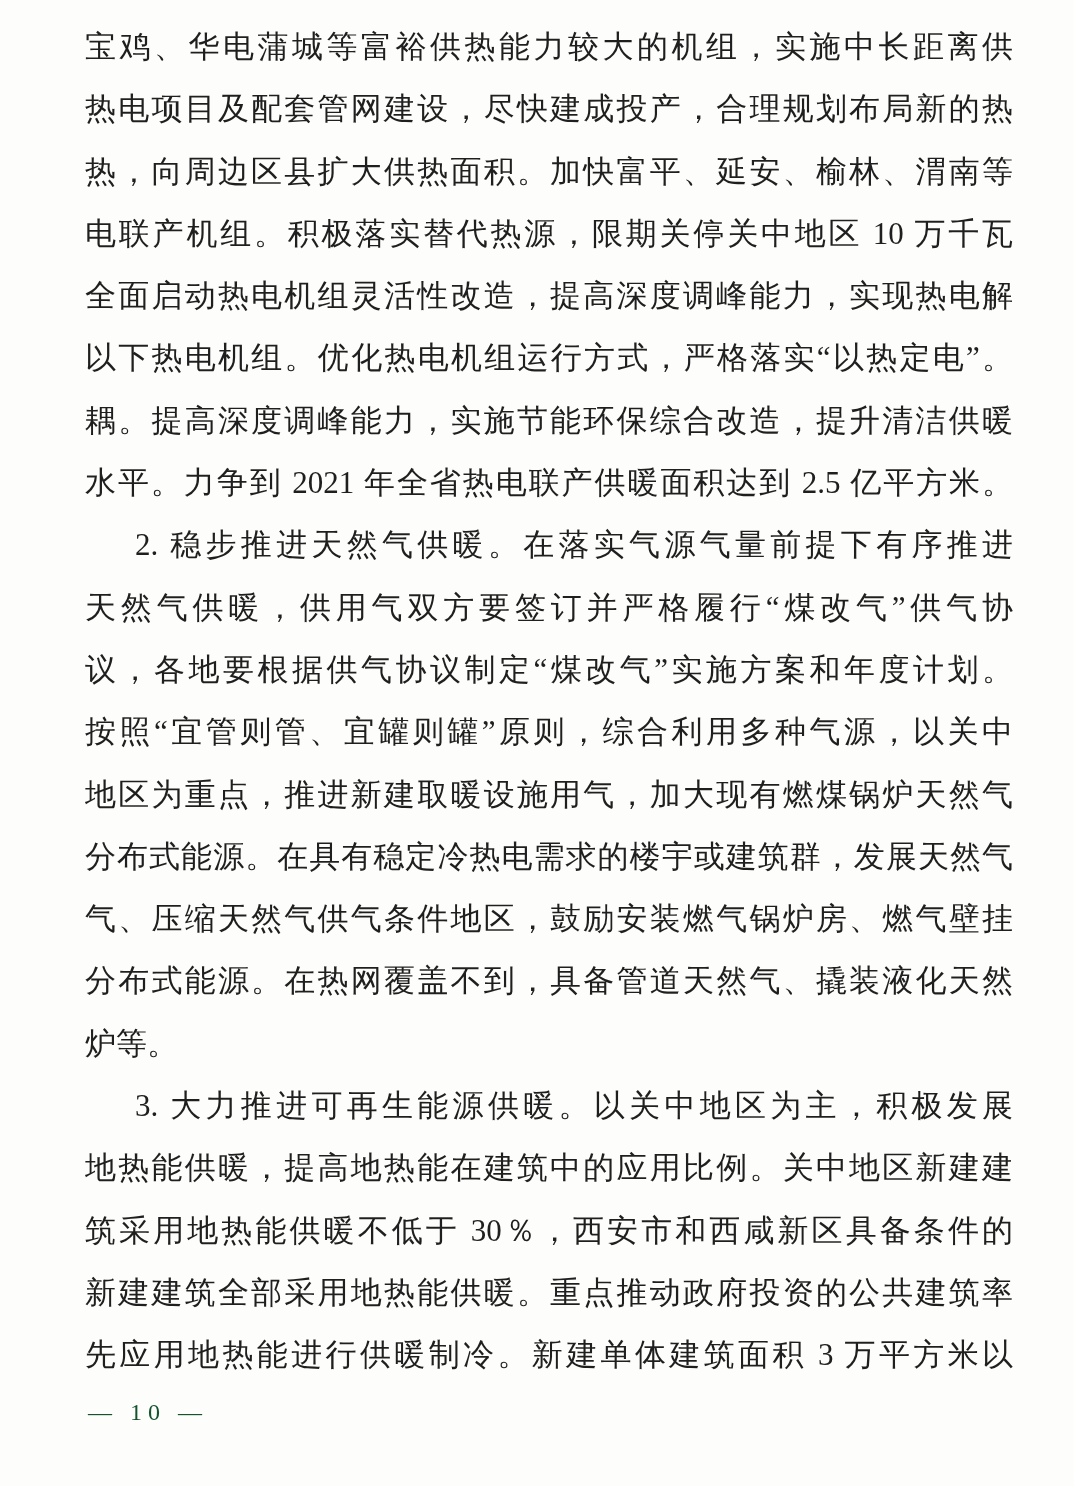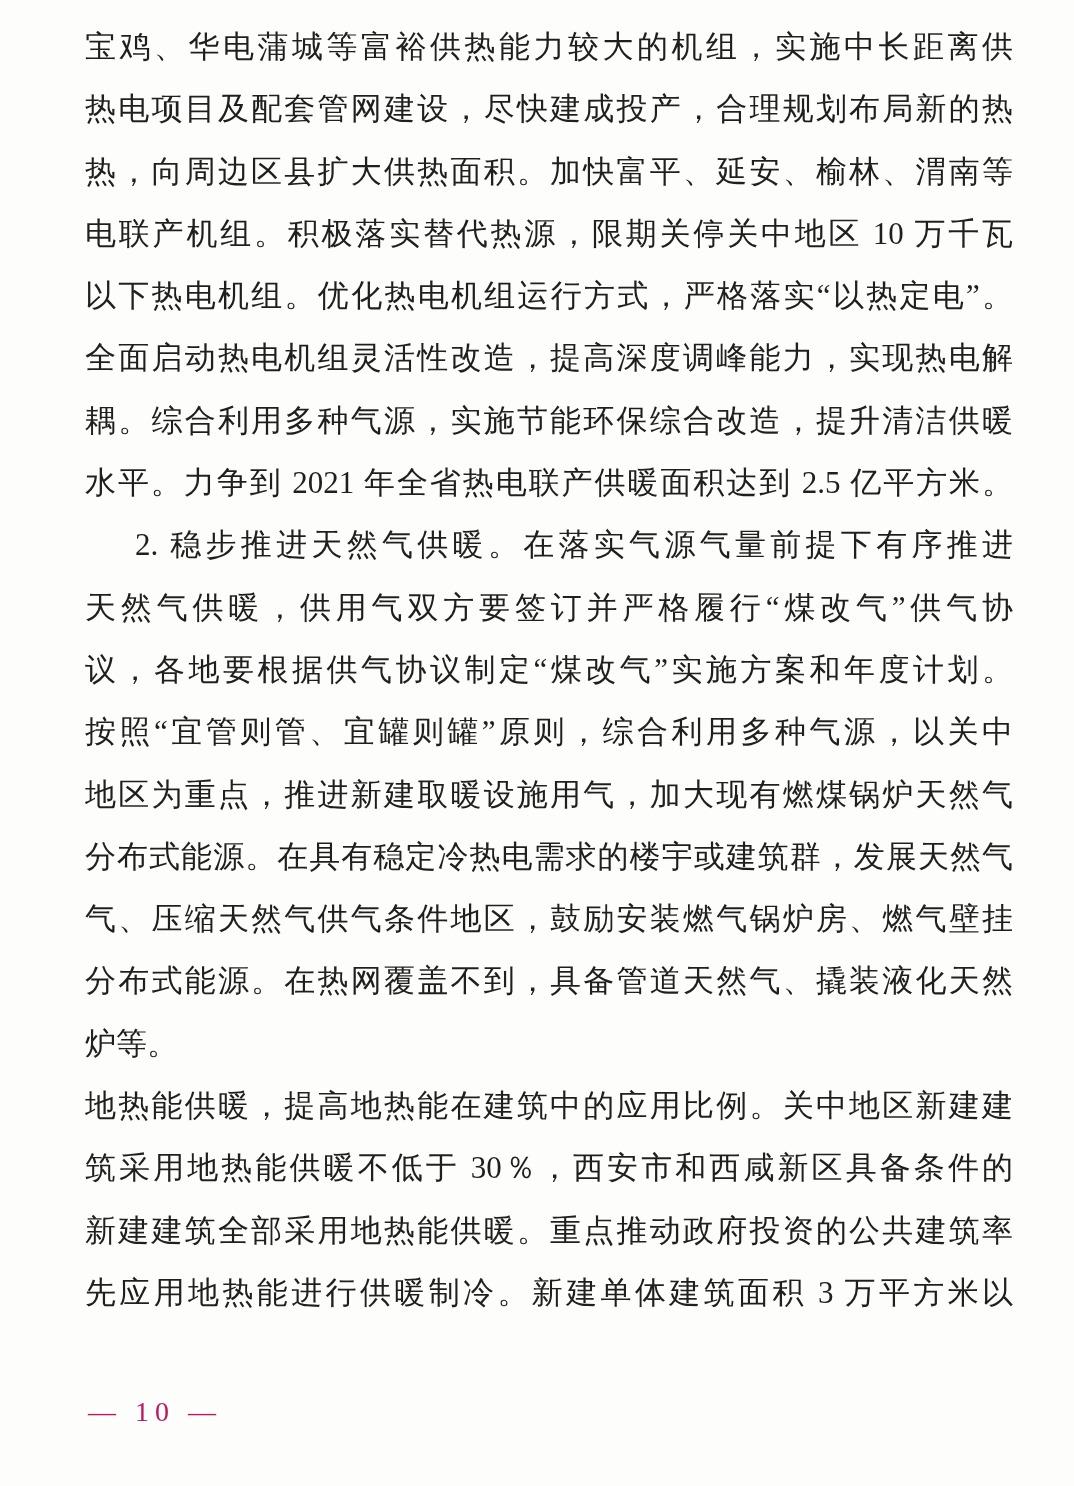--- a/index.html
+++ b/index.html
@@ -42,48 +42,49 @@
     font-weight: 400;
   }
   .page-footer {
     position: absolute;
     left: 88px;
     top: 1392px;
     height: 40px;
     line-height: 40px;
   }
   .page-number {
-    font-size: 28px;
+    font-size: 24px;
     letter-spacing: 6px;
-    color: #be185d;
+    color: #14532d;
     font-family: "Liberation Serif", "DejaVu Serif", serif;
   }
 </style>
 </head>
 <body>
 
 <div class="page">
   <main class="doc-body">
       <div class="line"><span>宝鸡、华电蒲城等富裕供热能力较大的机组，实施中长距离供</span></div>
       <div class="line"><span>热电项目及配套管网建设，尽快建成投产，合理规划布局新的热</span></div>
       <div class="line"><span>热，向周边区县扩大供热面积。加快富平、延安、榆林、渭南等</span></div>
       <div class="line"><span>电联产机组。积极落实替代热源，限期关停关中地区 10 万千瓦</span></div>
+      <div class="line"><span>全面启动热电机组灵活性改造，提高深度调峰能力，实现热电解</span></div>
       <div class="line"><span>以下热电机组。优化热电机组运行方式，严格落实“以热定电”。</span></div>
-      <div class="line"><span>全面启动热电机组灵活性改造，提高深度调峰能力，实现热电解</span></div>
-      <div class="line"><span>耦。综合利用多种气源，实施节能环保综合改造，提升清洁供暖</span></div>
+      <div class="line"><span>耦。提高深度调峰能力，实施节能环保综合改造，提升清洁供暖</span></div>
       <div class="line"><span>水平。力争到 2021 年全省热电联产供暖面积达到 2.5 亿平方米。</span></div>
       <div class="line indent"><span class="b">2. 稳步推进天然气供暖。</span><span>在落实气源气量前提下有序推进</span></div>
       <div class="line"><span>天然气供暖，供用气双方要签订并严格履行“煤改气”供气协</span></div>
       <div class="line"><span>议，各地要根据供气协议制定“煤改气”实施方案和年度计划。</span></div>
       <div class="line"><span>按照“宜管则管、宜罐则罐”原则，综合利用多种气源，以关中</span></div>
       <div class="line"><span>地区为重点，推进新建取暖设施用气，加大现有燃煤锅炉天然气</span></div>
       <div class="line"><span>分布式能源。在具有稳定冷热电需求的楼宇或建筑群，发展天然气</span></div>
       <div class="line"><span>气、压缩天然气供气条件地区，鼓励安装燃气锅炉房、燃气壁挂</span></div>
       <div class="line"><span>分布式能源。在热网覆盖不到，具备管道天然气、撬装液化天然</span></div>
       <div class="line left"><span>炉等。</span></div>
+      <div class="line indent"><span class="b">3. 大力推进可再生能源供暖。</span><span>以关中地区为主，积极发展</span></div>
       <div class="line"><span>地热能供暖，提高地热能在建筑中的应用比例。关中地区新建建</span></div>
       <div class="line"><span>筑采用地热能供暖不低于 30％，西安市和西咸新区具备条件的</span></div>
       <div class="line"><span>新建建筑全部采用地热能供暖。重点推动政府投资的公共建筑率</span></div>
       <div class="line"><span>先应用地热能进行供暖制冷。新建单体建筑面积 3 万平方米以</span></div>
     </main>
   <footer class="page-footer">
     <span class="page-number">— 10 —</span>
   </footer>
 </div>
 

